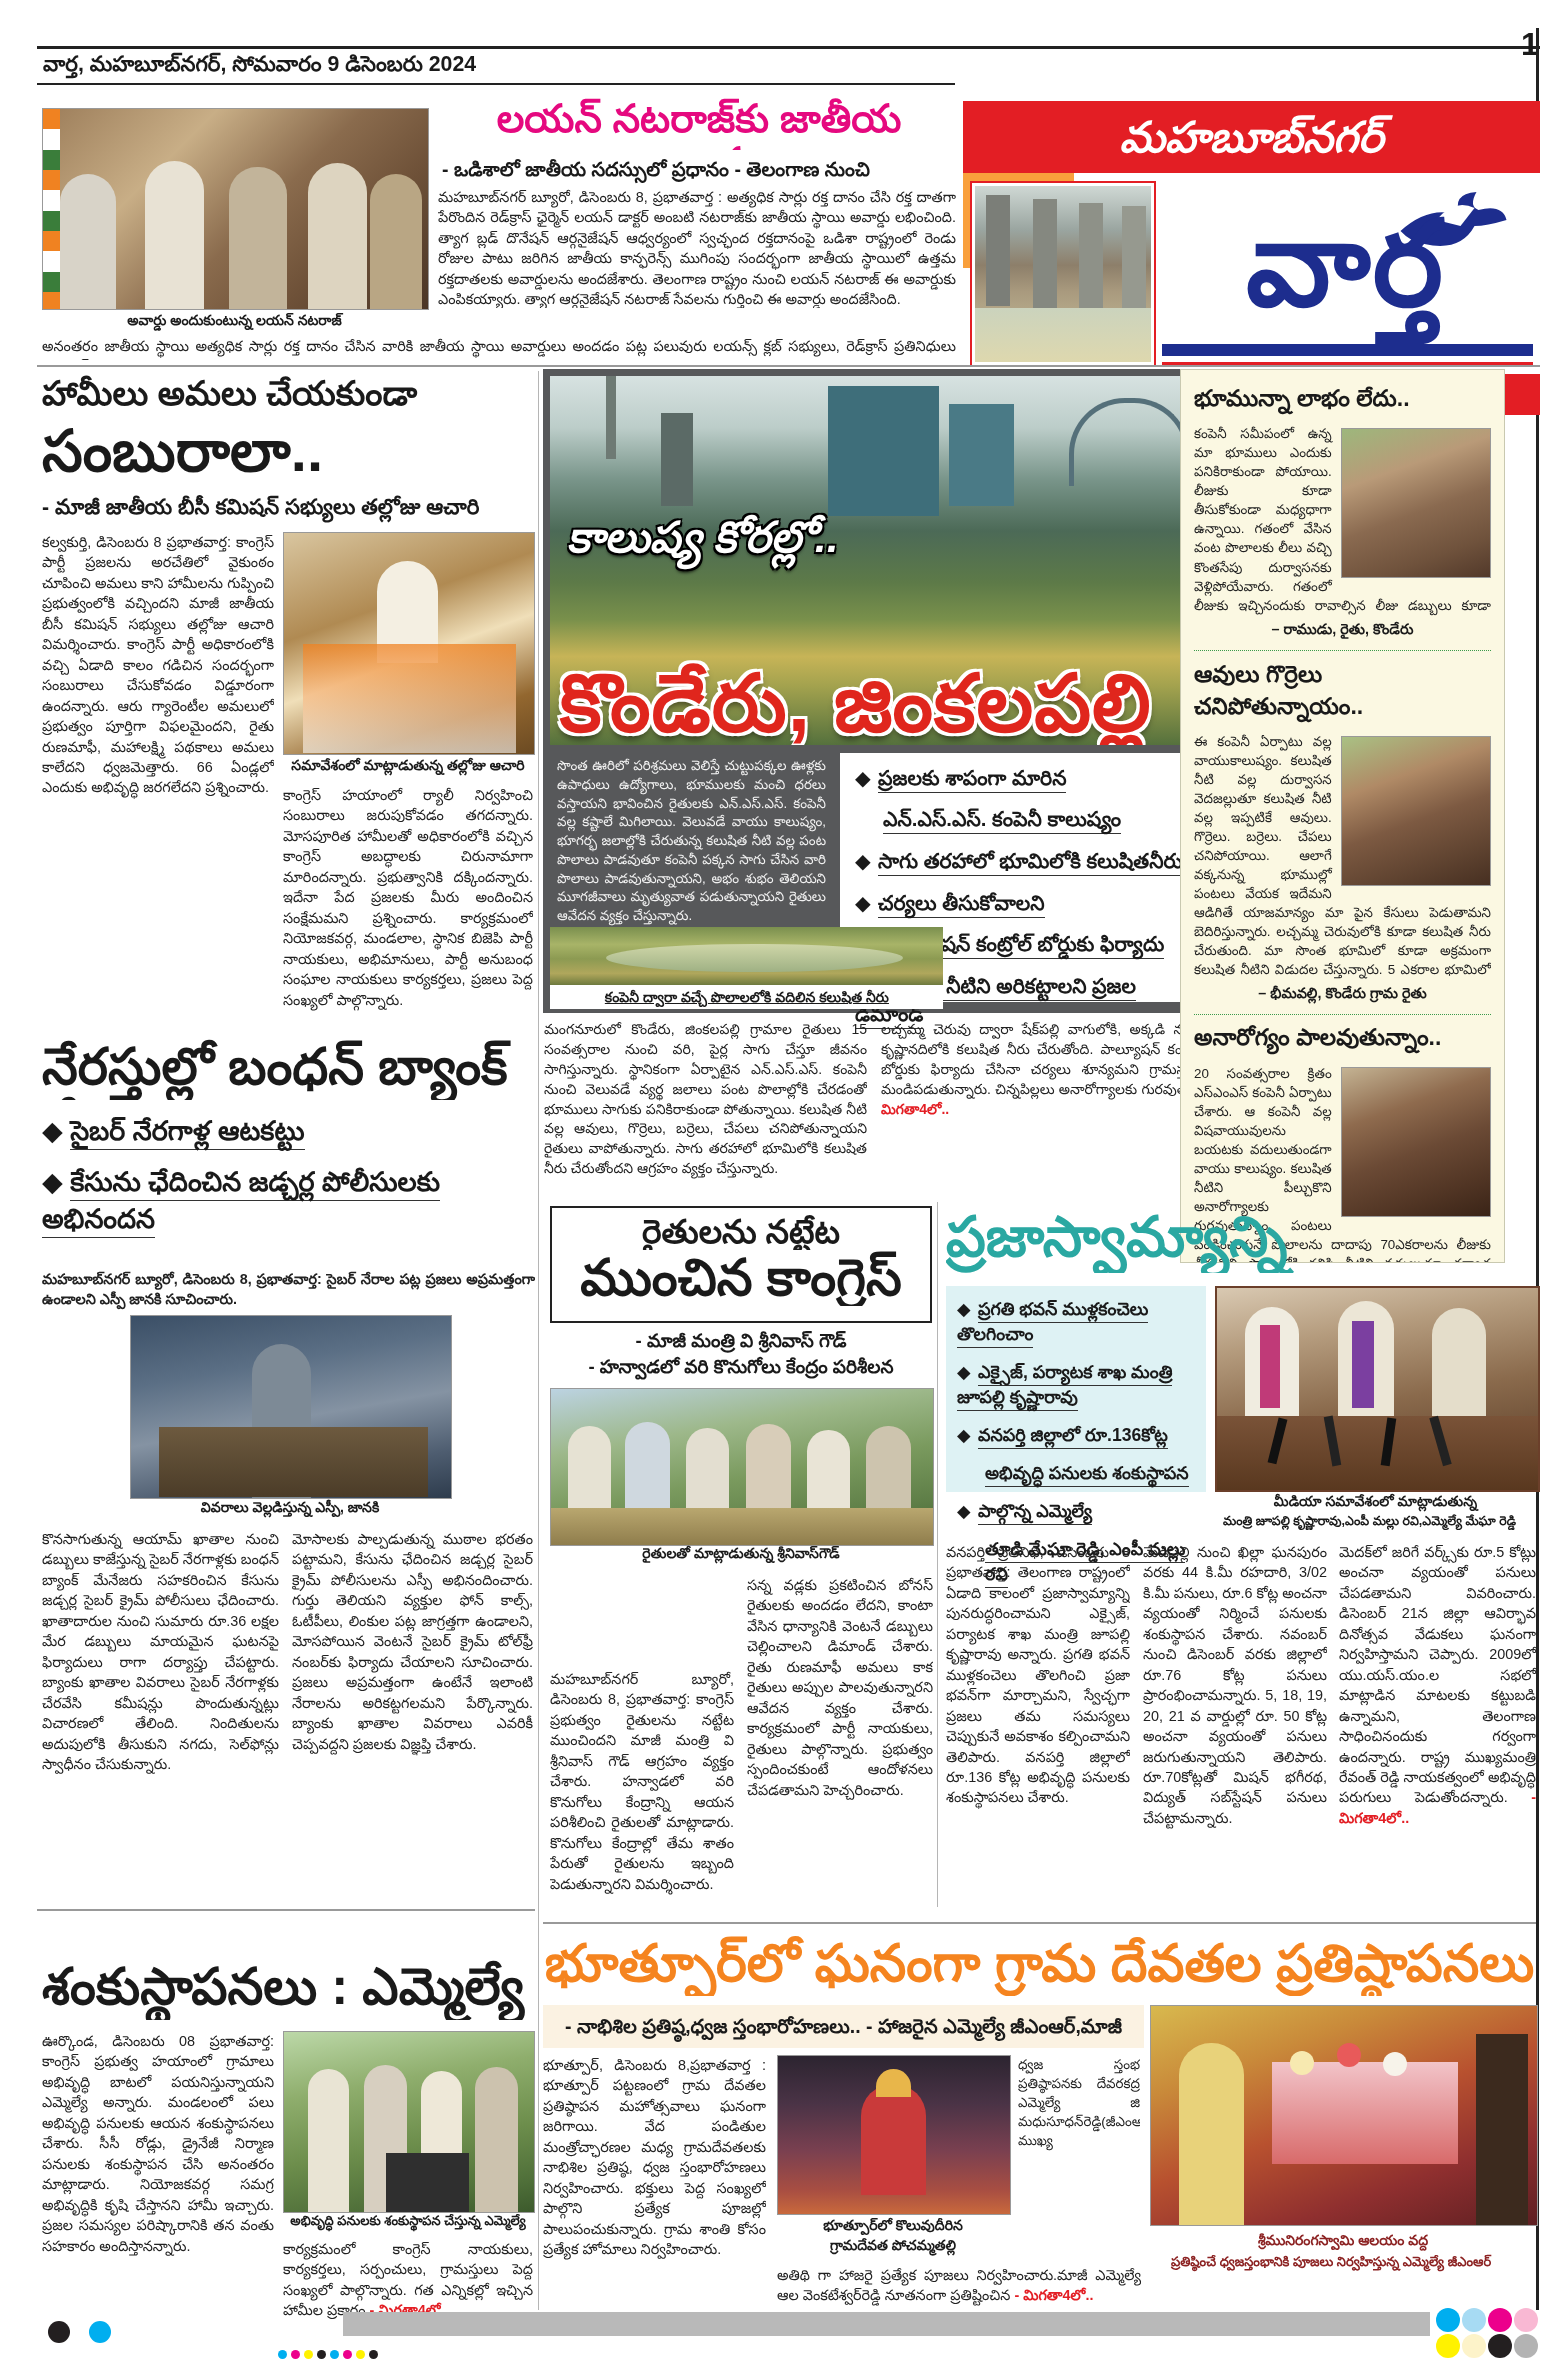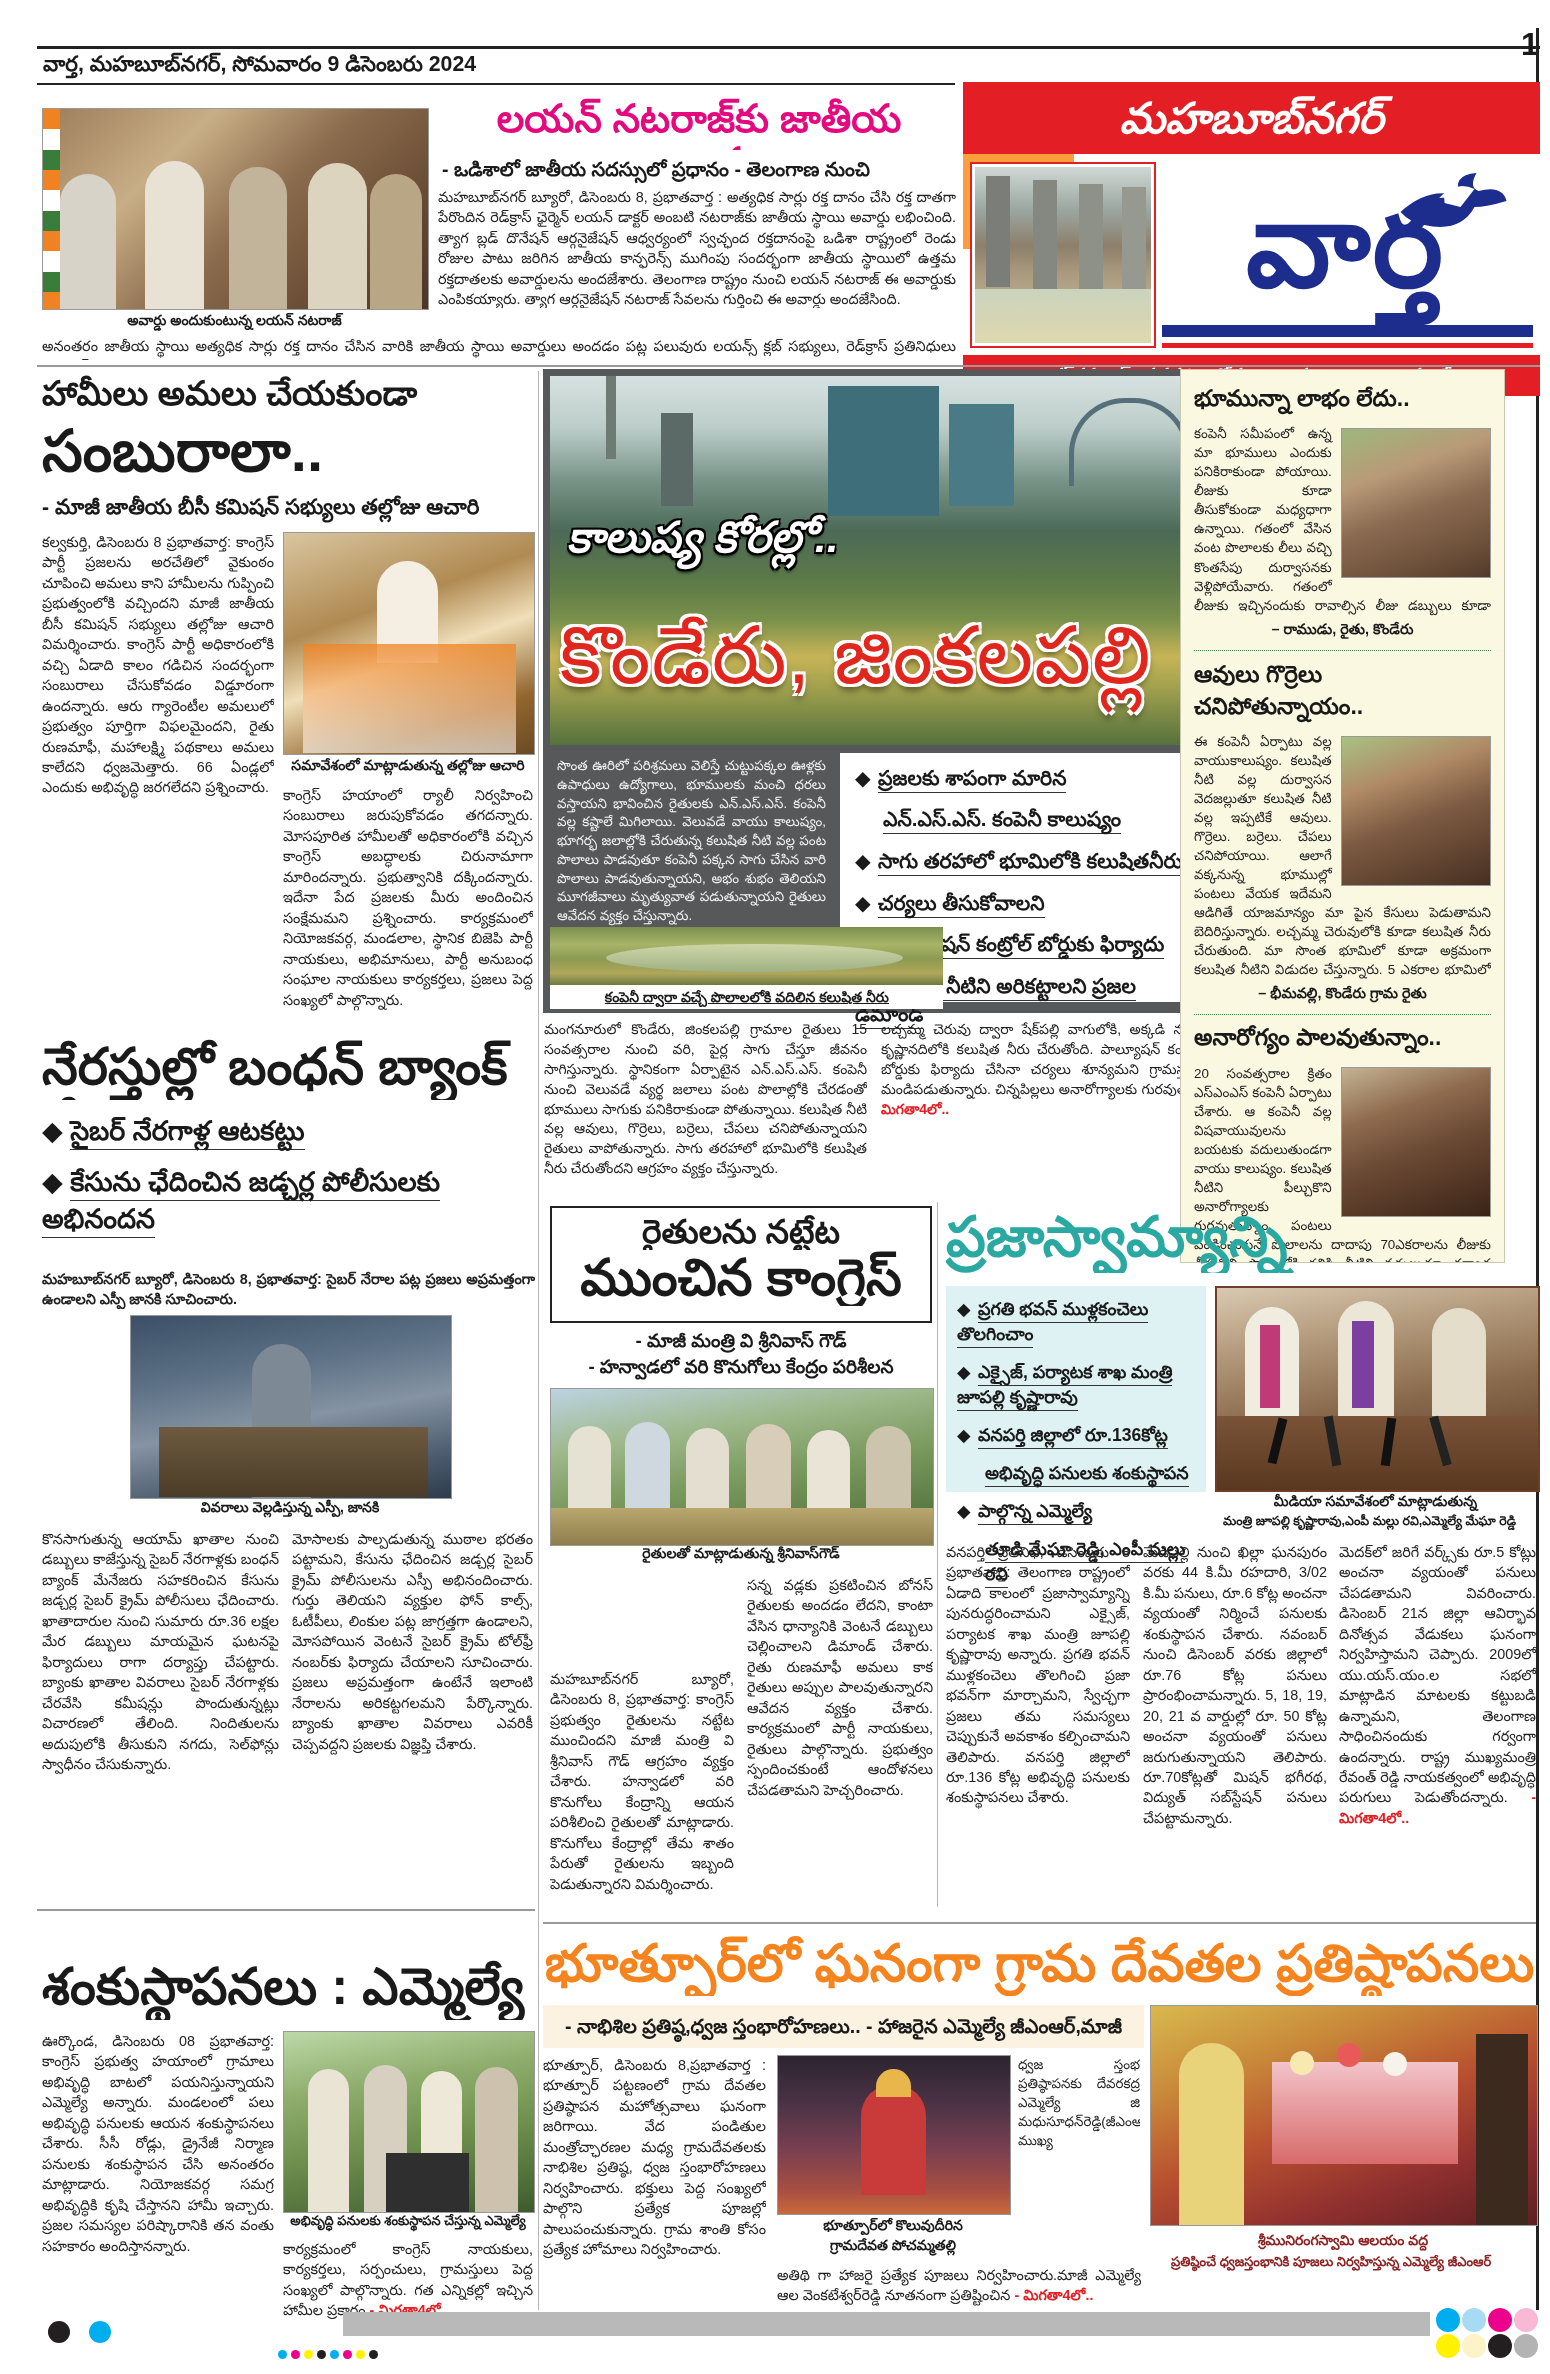--- a/index.html
+++ b/index.html
@@ -20,35 +20,35 @@
   .bullets .bi .bt{border-bottom:1.9px solid #333;padding-bottom:2.8px;display:inline;}
   .bullets .bi.cont{margin-left:28px;}
   .more{color:#e31e24;font-weight:bold;}
   .attr{text-align:center;font-weight:bold;font-size:14.4px;margin:3.7px 0 9.3px;}
   .qhead{font-size:23px;font-weight:bold;margin:9.3px 0 7.4px;}
   .qsep{border-top:1.9px dotted #3a9a4a;margin:7.4px 0 1.9px;}
   .qphoto{float:right;width:148px;height:148px;margin:3.7px 0 5.6px 9.3px;border:0.9px solid #999;}
   .dot{border-radius:50%;display:inline-block;}
   .ol-kicker{color:#fff;font-weight:bold;font-style:italic;
      text-shadow:1.9px 1.9px 0 #000,-1.9px -1.9px 0 #000,1.9px -1.9px 0 #000,-1.9px 1.9px 0 #000,0 2.8px 3.7px #000;}
-  .ol-head{color:#e0261d;font-weight:400;
-     text-shadow:2.8px 2.8px 0 #fff,-2.8px -2.8px 0 #fff,2.8px -2.8px 0 #fff,-2.8px 2.8px 0 #fff,0 5.6px 7.4px rgba(0,0,0,.55);}
+  .ol-head{color:#e0261d;font-weight:700;
+     text-shadow:2.8px 2.8px 0 #fff,-2.8px -2.8px 0 #fff,2.8px -2.8px 0 #fff,-2.8px 2.8px 0 #fff,0 5.6px 7.4px rgba(0,0,0,.55);margin-top:48px;}
 </style>
 </head>
 <body>
 
 <div id="page">
 
   <div class="abs rule" style="left:37px;top:46px;width:1503px;height:2.8px;"></div>
   <div class="abs" style="left:43px;top:52px;width:835px;height:30px;font-size:21.3px;font-weight:bold;">వార్త, మహబూబ్‌నగర్, సోమవారం 9 డిసెంబరు 2024</div>
   <div class="abs" style="left:1518px;top:26px;width:24px;height:41px;font-size:32px;font-weight:bold;text-align:center;">1</div>
   <div class="abs rule" style="left:37px;top:83px;width:918px;height:1.9px;"></div>
   <div class="abs" style="left:1536px;top:28px;width:2.8px;height:2282px;background:#222;"></div>
 
-  <div class="abs" style="left:963px;top:82px;width:577px;height:273px;background:#fff;">
+  <div class="abs" style="left:963px;top:101px;width:577px;height:273px;background:#fff;">
     <div class="abs" style="left:0;top:0;width:111px;height:167px;background:#f9a03c;"></div>
     <div class="abs" style="left:0;top:0;width:577px;height:72px;background:#e31e24;color:#fff;font-size:43px;font-weight:800;font-style:italic;text-align:center;line-height:72px;">మహబూబ్‌నగర్</div>
     <div class="abs ph" style="left:9.3px;top:82px;width:176px;height:176px;border:3.7px solid #fff;outline:2.8px solid #e31e24;background:linear-gradient(180deg,#cfd8d4 0%,#9aa5a0 25%,#8d7f6a 45%,#a99a7e 60%,#b7ab8b 75%,#cfc39a 100%);">
       <div class="abs" style="left:11px;top:9.3px;width:24px;height:111px;background:#7b7e78;"></div>
       <div class="abs" style="left:58px;top:13px;width:24px;height:111px;background:#858880;"></div>
       <div class="abs" style="left:104px;top:16.7px;width:24px;height:109px;background:#8e9188;"></div>
       <div class="abs" style="left:147px;top:20.4px;width:24px;height:106px;background:#96998f;"></div>
       <div class="abs" style="left:0;top:122px;width:176px;height:54px;background:linear-gradient(180deg,#cbd3bd,#ded8ae);"></div>
     </div>
     <svg class="abs" viewBox="0 0 120 70" style="left:427px;top:85px;width:121px;height:70px;">

